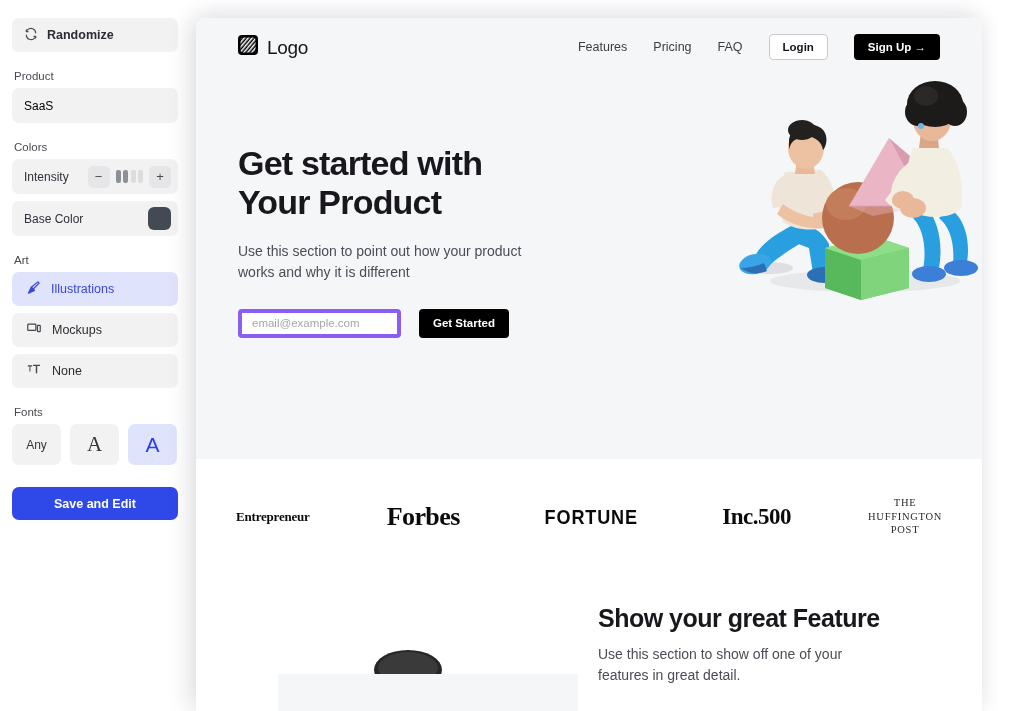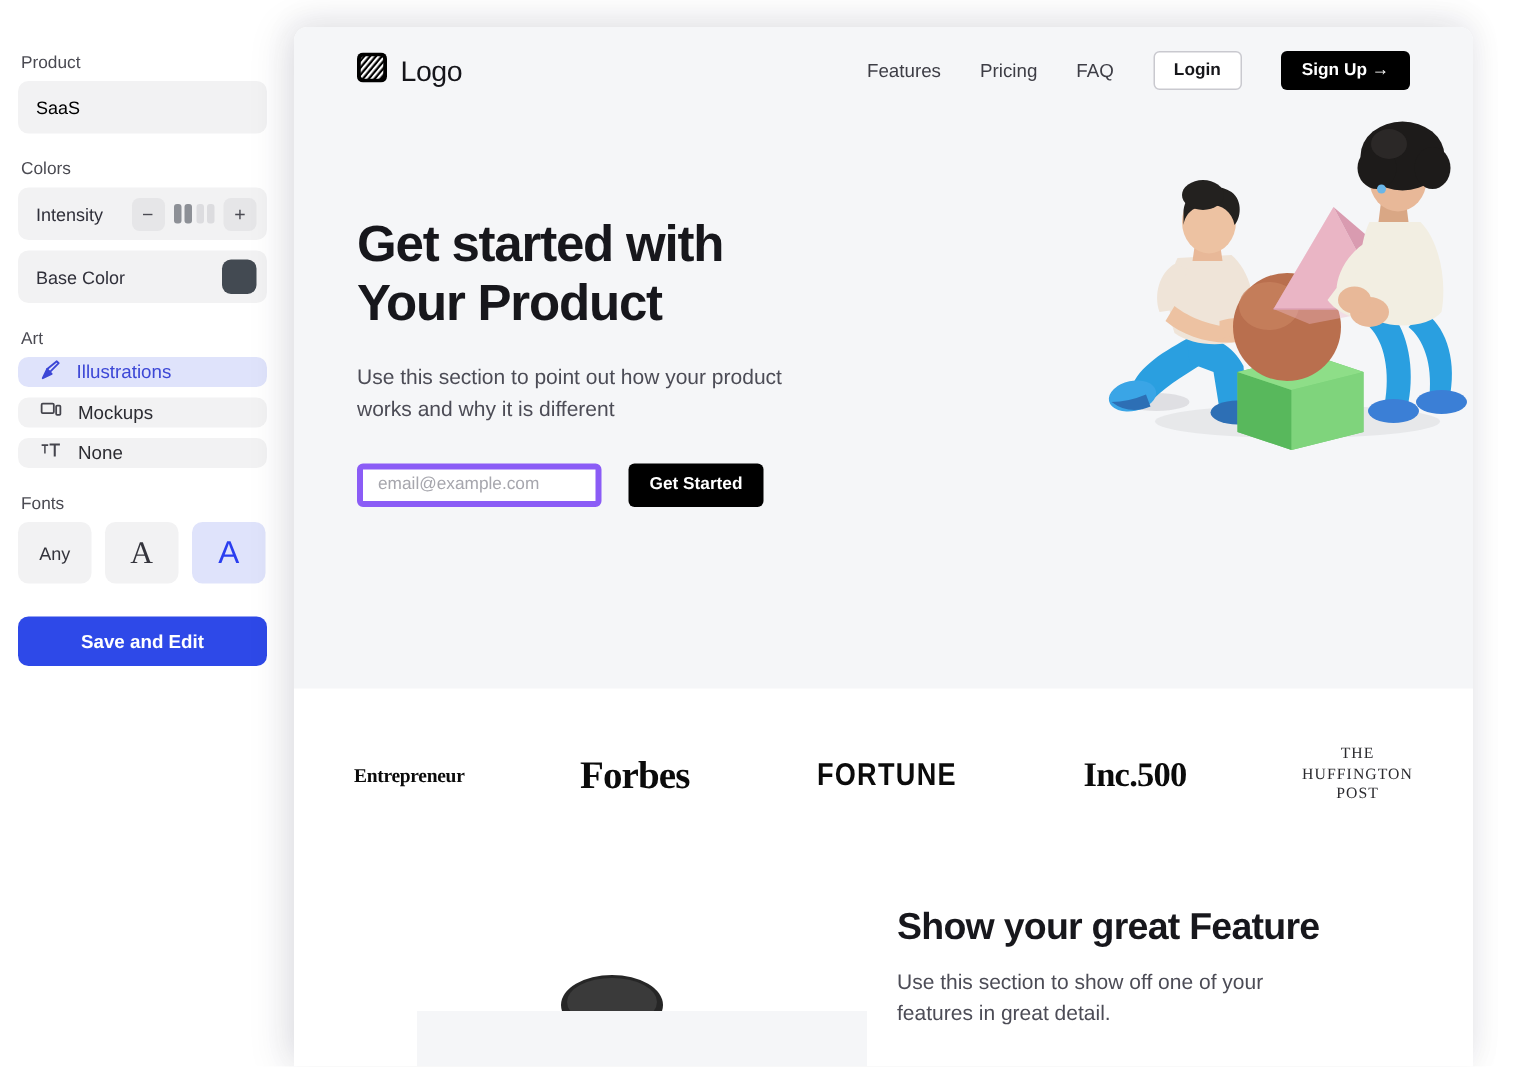--- a/index.html
+++ b/index.html
@@ -54,21 +54,21 @@
     background: #e6e6e8; color: #4a4a52;
     display: flex; align-items: center; justify-content: center;
     font-size: 13px; line-height: 1; cursor: pointer; border: none;
     font-family: "Liberation Sans", sans-serif;
   }
   .bars { display: flex; gap: 2.5px; align-items: center; }
   .bar { width: 5px; height: 13px; border-radius: 2px; background: #dcdcdf; }
   .bar.on { background: #8d9096; }
 
   .art-btn {
-    width: 166px; height: 20px;
+    width: 166px; height: 34px;
     background: #f2f2f3; border-radius: 7px;
     display: flex; align-items: center; gap: 10px;
     padding: 0 14px; margin-bottom: 7px;
     font-size: 12.5px; color: #2c2c32; cursor: pointer; border: none;
   }
   .art-btn.active { background: #dfe3fb; color: #3c47d6; }
 
   .font-row { display: flex; gap: 9px; }
   .font-btn {
     width: 49px; height: 41px; border-radius: 7px;
@@ -174,20 +174,31 @@
   }
   .feature-sub .clip { display: block; }
 </style>
 </head>
 <body>
 
 <div class="app">
 
   <aside class="sidebar">
 
+    <button class="side-btn bold">
+      <span>
+        <svg width="14" height="14" viewBox="0 0 24 24" fill="none" stroke="#4a4a52" stroke-width="2" stroke-linecap="round" stroke-linejoin="round">
+          <path d="M20 10a8 8 0 0 0-13.5-5.5L4 7"></path>
+            <path d="M4 5v3h3"></path>
+          <path d="M4 14a8 8 0 0 0 13.5 5.5L20 17"></path>
+            <path d="M20 19v-3h-3"></path>
+        </svg>
+      </span>
+      <span>Randomize</span>
+    </button>
 
     <div class="group-label">Product</div>
     <div class="field">
       <span>SaaS</span>
     </div>
 
     <div class="group-label">Colors</div>
 
     <div class="row-field">
       <span>Intensity</span>

